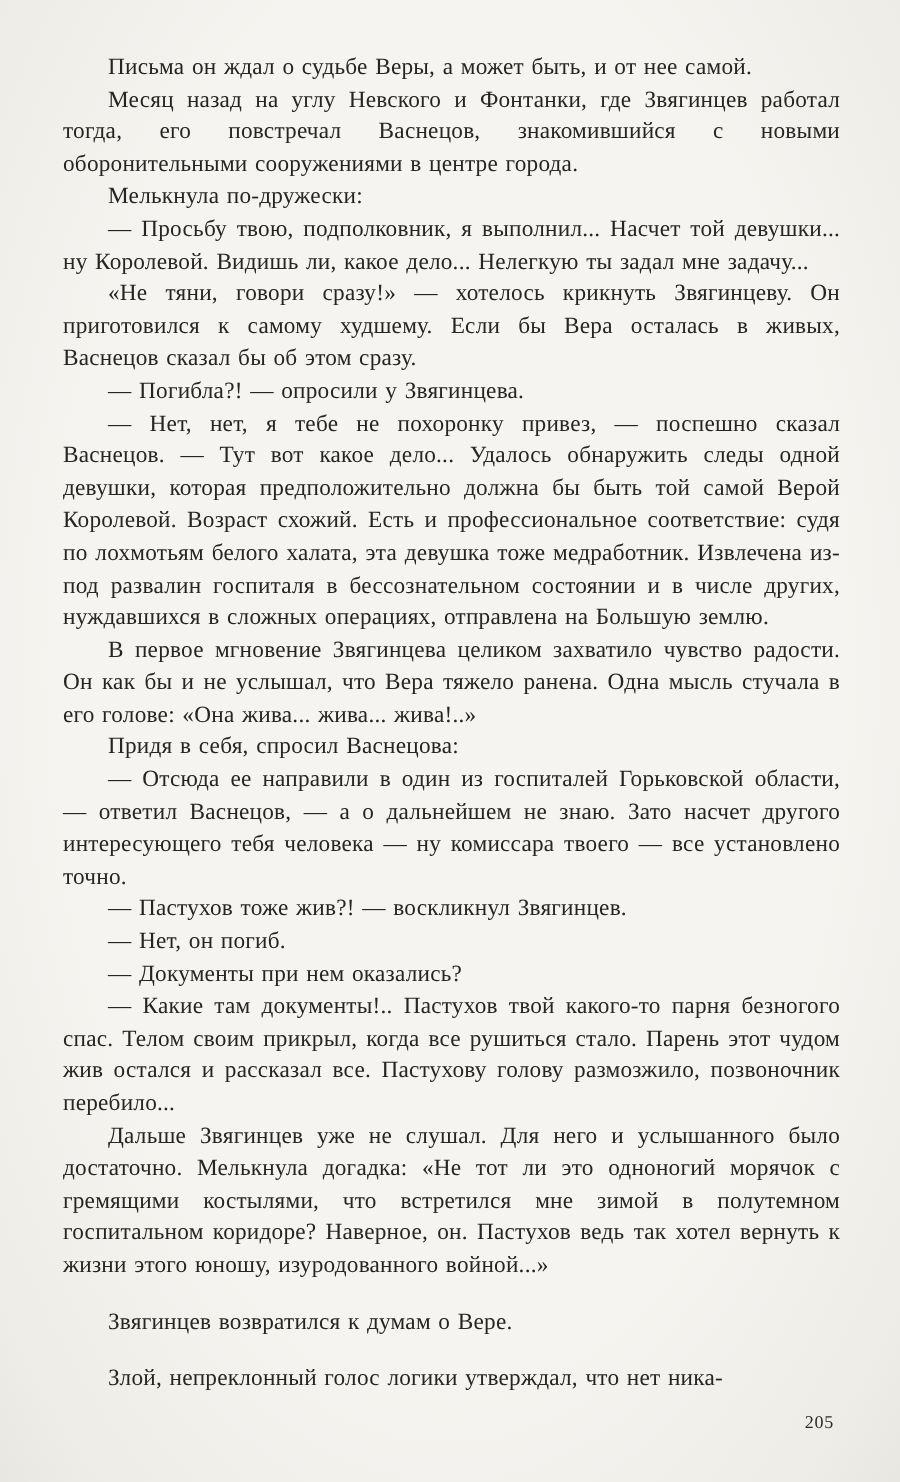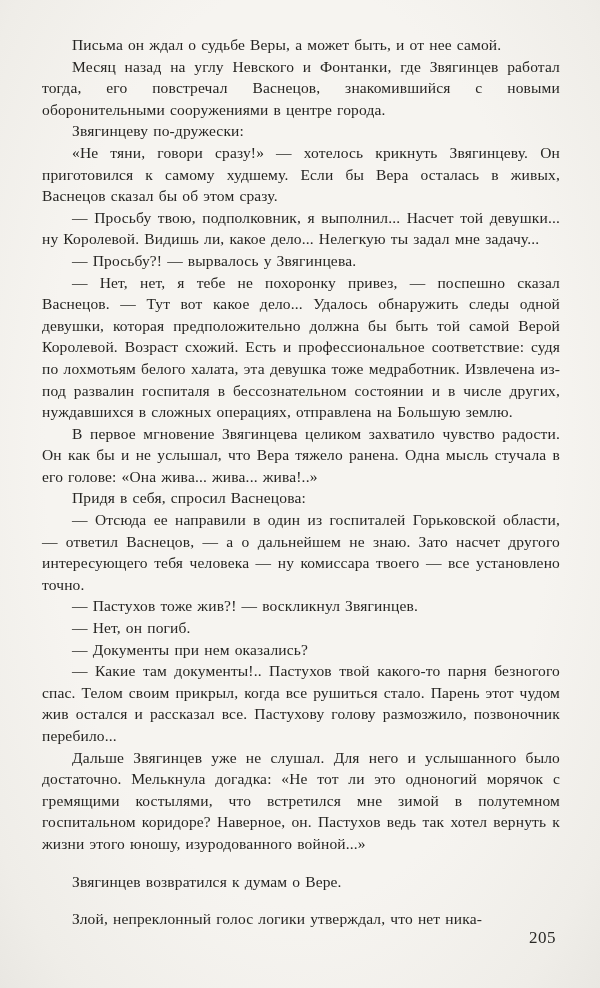--- a/index.html
+++ b/index.html
@@ -34,37 +34,37 @@
     margin: 0;
     padding: 0;
     text-indent: 30px;
   }
   .text-block p.spaced-top {
     margin-top: 16px;
   }
   .page-number {
     position: absolute;
     right: 44px;
-    bottom: 40px;
-    font-size: 17px;
+    bottom: 32px;
+    font-size: 12px;
     letter-spacing: 0.5px;
     color: #2a2926;
   }
 </style>
 </head>
 <body>
 
 <main class="page">
   <div class="text-block">
     <p>Письма он ждал о судьбе Веры, а может быть, и от нее самой.</p>
     <p>Месяц назад на углу Невского и Фонтанки, где Звягинцев работал тогда, его повстречал Васнецов, знакомившийся с новыми оборонительными сооружениями в центре города.</p>
-    <p>Звягинцеву по-дружески:</p>
+    <p>Мелькнула по-дружески:</p>
+    <p>— Просьбу твою, подполковник, я выполнил... Насчет той девушки... ну Королевой. Видишь ли, какое дело... Нелегкую ты задал мне задачу...</p>
     <p>«Не тяни, говори сразу!» — хотелось крикнуть Звягинцеву. Он приготовился к самому худшему. Если бы Вера осталась в живых, Васнецов сказал бы об этом сразу.</p>
-    <p>— Просьбу твою, подполковник, я выполнил... Насчет той девушки... ну Королевой. Видишь ли, какое дело... Нелегкую ты задал мне задачу...</p>
-    <p>— Просьбу?! — вырвалось у Звягинцева.</p>
+    <p>— Погибла?! — опросили у Звягинцева.</p>
     <p>— Нет, нет, я тебе не похоронку привез, — поспешно сказал Васнецов. — Тут вот какое дело... Удалось обнаружить следы одной девушки, которая предположительно должна бы быть той самой Верой Королевой. Возраст схожий. Есть и профессиональное соответствие: судя по лохмотьям белого халата, эта девушка тоже медработник. Извлечена из-под развалин госпиталя в бессознательном состоянии и в числе других, нуждавшихся в сложных операциях, отправлена на Большую землю.</p>
     <p>В первое мгновение Звягинцева целиком захватило чувство радости. Он как бы и не услышал, что Вера тяжело ранена. Одна мысль стучала в его голове: «Она жива... жива... жива!..»</p>
     <p>Придя в себя, спросил Васнецова:</p>
     <p>— Отсюда ее направили в один из госпиталей Горьковской области, — ответил Васнецов, — а о дальнейшем не знаю. Зато насчет другого интересующего тебя человека — ну комиссара твоего — все установлено точно.</p>
     <p>— Пастухов тоже жив?! — воскликнул Звягинцев.</p>
     <p>— Нет, он погиб.</p>
     <p>— Документы при нем оказались?</p>
     <p>— Какие там документы!.. Пастухов твой какого-то парня безногого спас. Телом своим прикрыл, когда все рушиться стало. Парень этот чудом жив остался и рассказал все. Пастухову голову размозжило, позвоночник перебило...</p>
     <p>Дальше Звягинцев уже не слушал. Для него и услышанного было достаточно. Мелькнула догадка: «Не тот ли это одноногий морячок с гремящими костылями, что встретился мне зимой в полутемном госпитальном коридоре? Наверное, он. Пастухов ведь так хотел вернуть к жизни этого юношу, изуродованного войной...»</p>
     <p class="spaced-top">Звягинцев возвратился к думам о Вере.</p>

